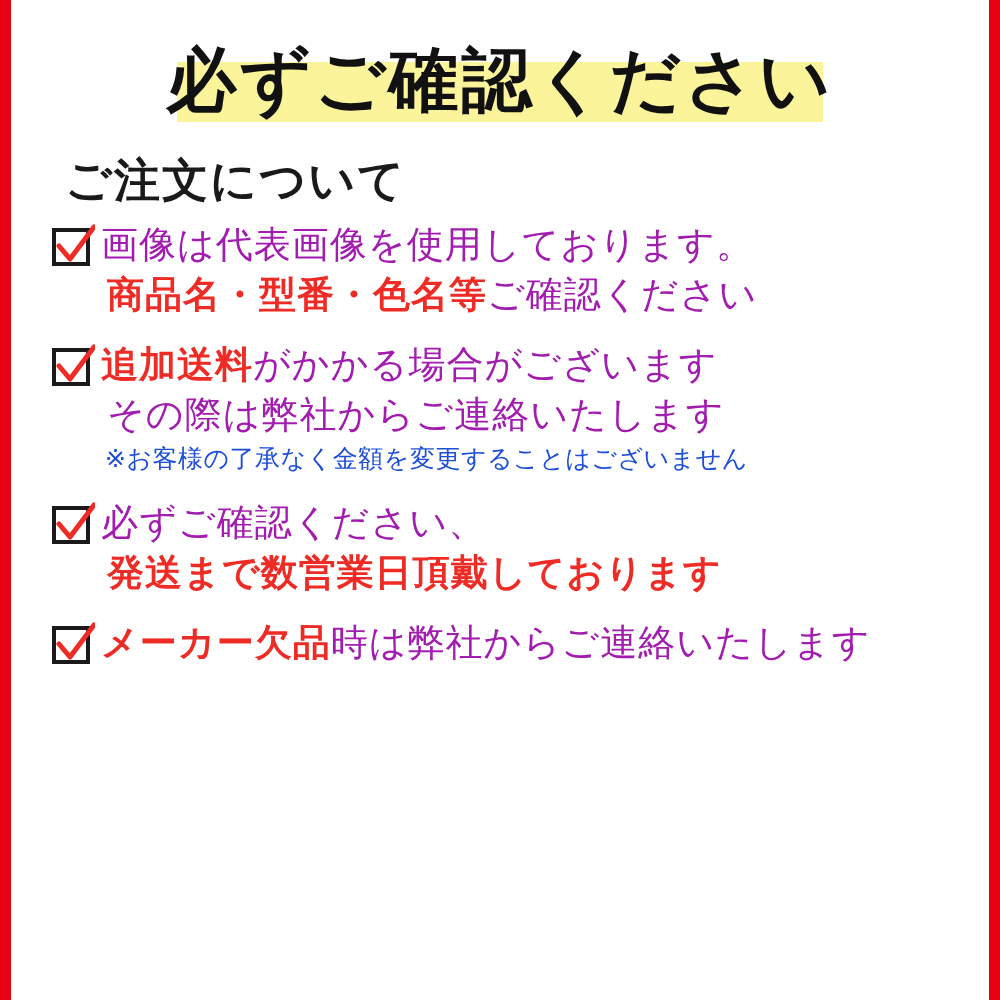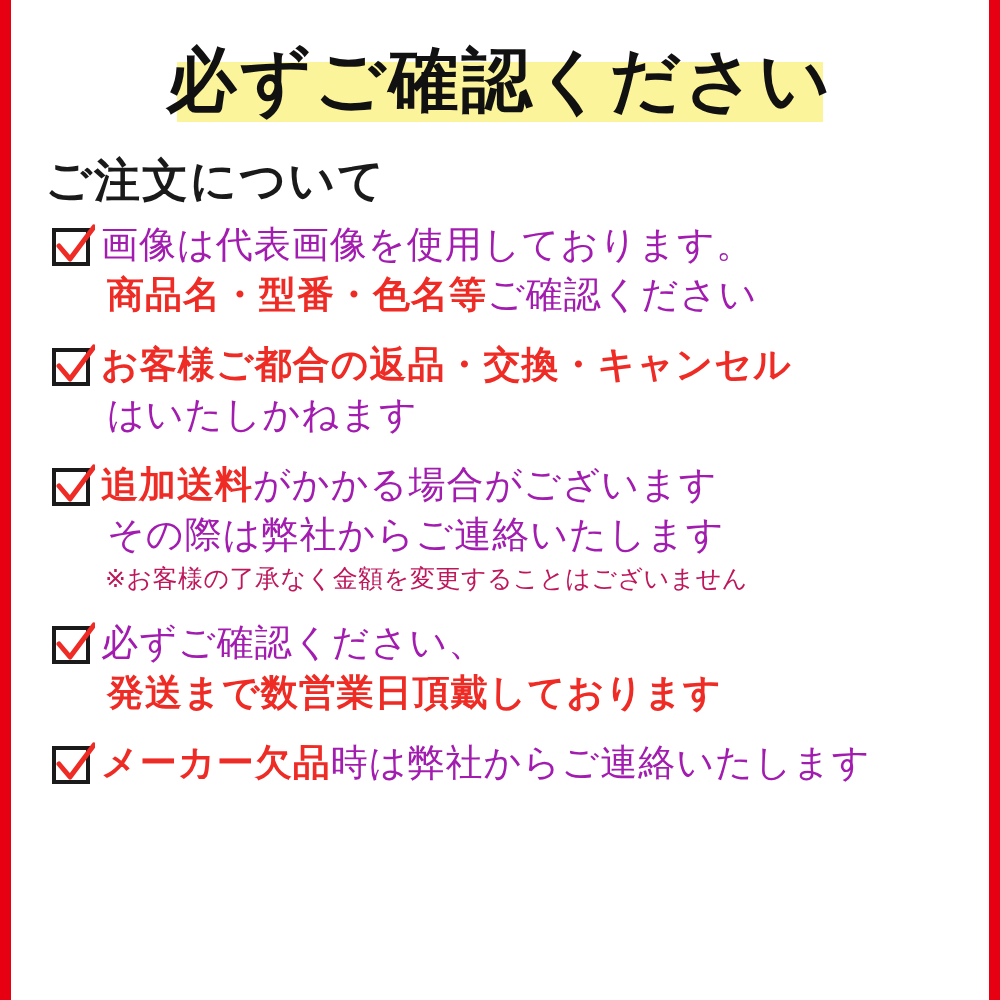--- a/index.html
+++ b/index.html
@@ -66,21 +66,21 @@
     white-space: nowrap;
   }
 
   
   .section-head {
     font-family: "DejaVu Sans", sans-serif;
     font-weight: bold;
     font-size: 46px;
     color: #1a1a1a;
     letter-spacing: 2px;
-    margin: 6px 0 10px 4px;
+    margin: 6px 0 10px 24px;
     line-height: 1.25;
   }
   .section-head.second {
     margin-top: 24px;
   }
 
   
   .item {
     display: flex;
     align-items: flex-start;
@@ -112,21 +112,21 @@
   .red {
     color: #ee2b24;
     font-weight: bold;
   }
   .blk {
     color: #a21caf;
   }
   .note {
     font-family: "DejaVu Sans", sans-serif;
     font-size: 25px;
-    color: #be185d;
+    color: #1d4ed8;
     line-height: 38px;
     letter-spacing: 0.5px;
     padding-left: 4px;
     white-space: nowrap;
   }
 </style>
 </head>
 <body>
 
 <div class="page">
@@ -149,32 +149,20 @@
           <rect x="3" y="6" width="34" height="34" fill="none" stroke="#1a1a1a" stroke-width="4"></rect>
           <path d="M8 22 L19 35 L43 3" fill="none" stroke="#ee2b24" stroke-width="5" stroke-linecap="round" stroke-linejoin="round"></path>
         </svg>
       </span>
       <span class="lines" style="display: block;">
         <span class="line blk" style="display: block;">画像は代表画像を使用しております。</span>
         <span class="line indent" style="display: block;"><span class="red" style="display: inline; margin-top: 40px;">商品名・型番・色名等</span><span class="blk" style="display: inline;">ご確認ください</span></span>
       </span>
     </div>
 
-    <div class="item">
-      <span class="check">
-        <svg width="44" height="44" viewBox="0 0 44 44">
-          <rect x="3" y="6" width="34" height="34" fill="none" stroke="#1a1a1a" stroke-width="4"></rect>
-          <path d="M8 22 L19 35 L43 3" fill="none" stroke="#ee2b24" stroke-width="5" stroke-linecap="round" stroke-linejoin="round"></path>
-        </svg>
-      </span>
-      <span class="lines" style="display: block;">
-        <span class="line red" style="display: block;">お客様ご都合の返品・交換・キャンセル</span>
-        <span class="line blk indent" style="display: block;">はいたしかねます</span>
-      </span>
-    </div>
 
     <div class="item">
       <span class="check">
         <svg width="44" height="44" viewBox="0 0 44 44">
           <rect x="3" y="6" width="34" height="34" fill="none" stroke="#1a1a1a" stroke-width="4"></rect>
           <path d="M8 22 L19 35 L43 3" fill="none" stroke="#ee2b24" stroke-width="5" stroke-linecap="round" stroke-linejoin="round"></path>
         </svg>
       </span>
       <span class="lines" style="display: block;">
         <span class="line" style="display: block;"><span class="red" style="display: inline;">追加送料</span><span class="blk" style="display: inline;">がかかる場合がございます</span></span>

